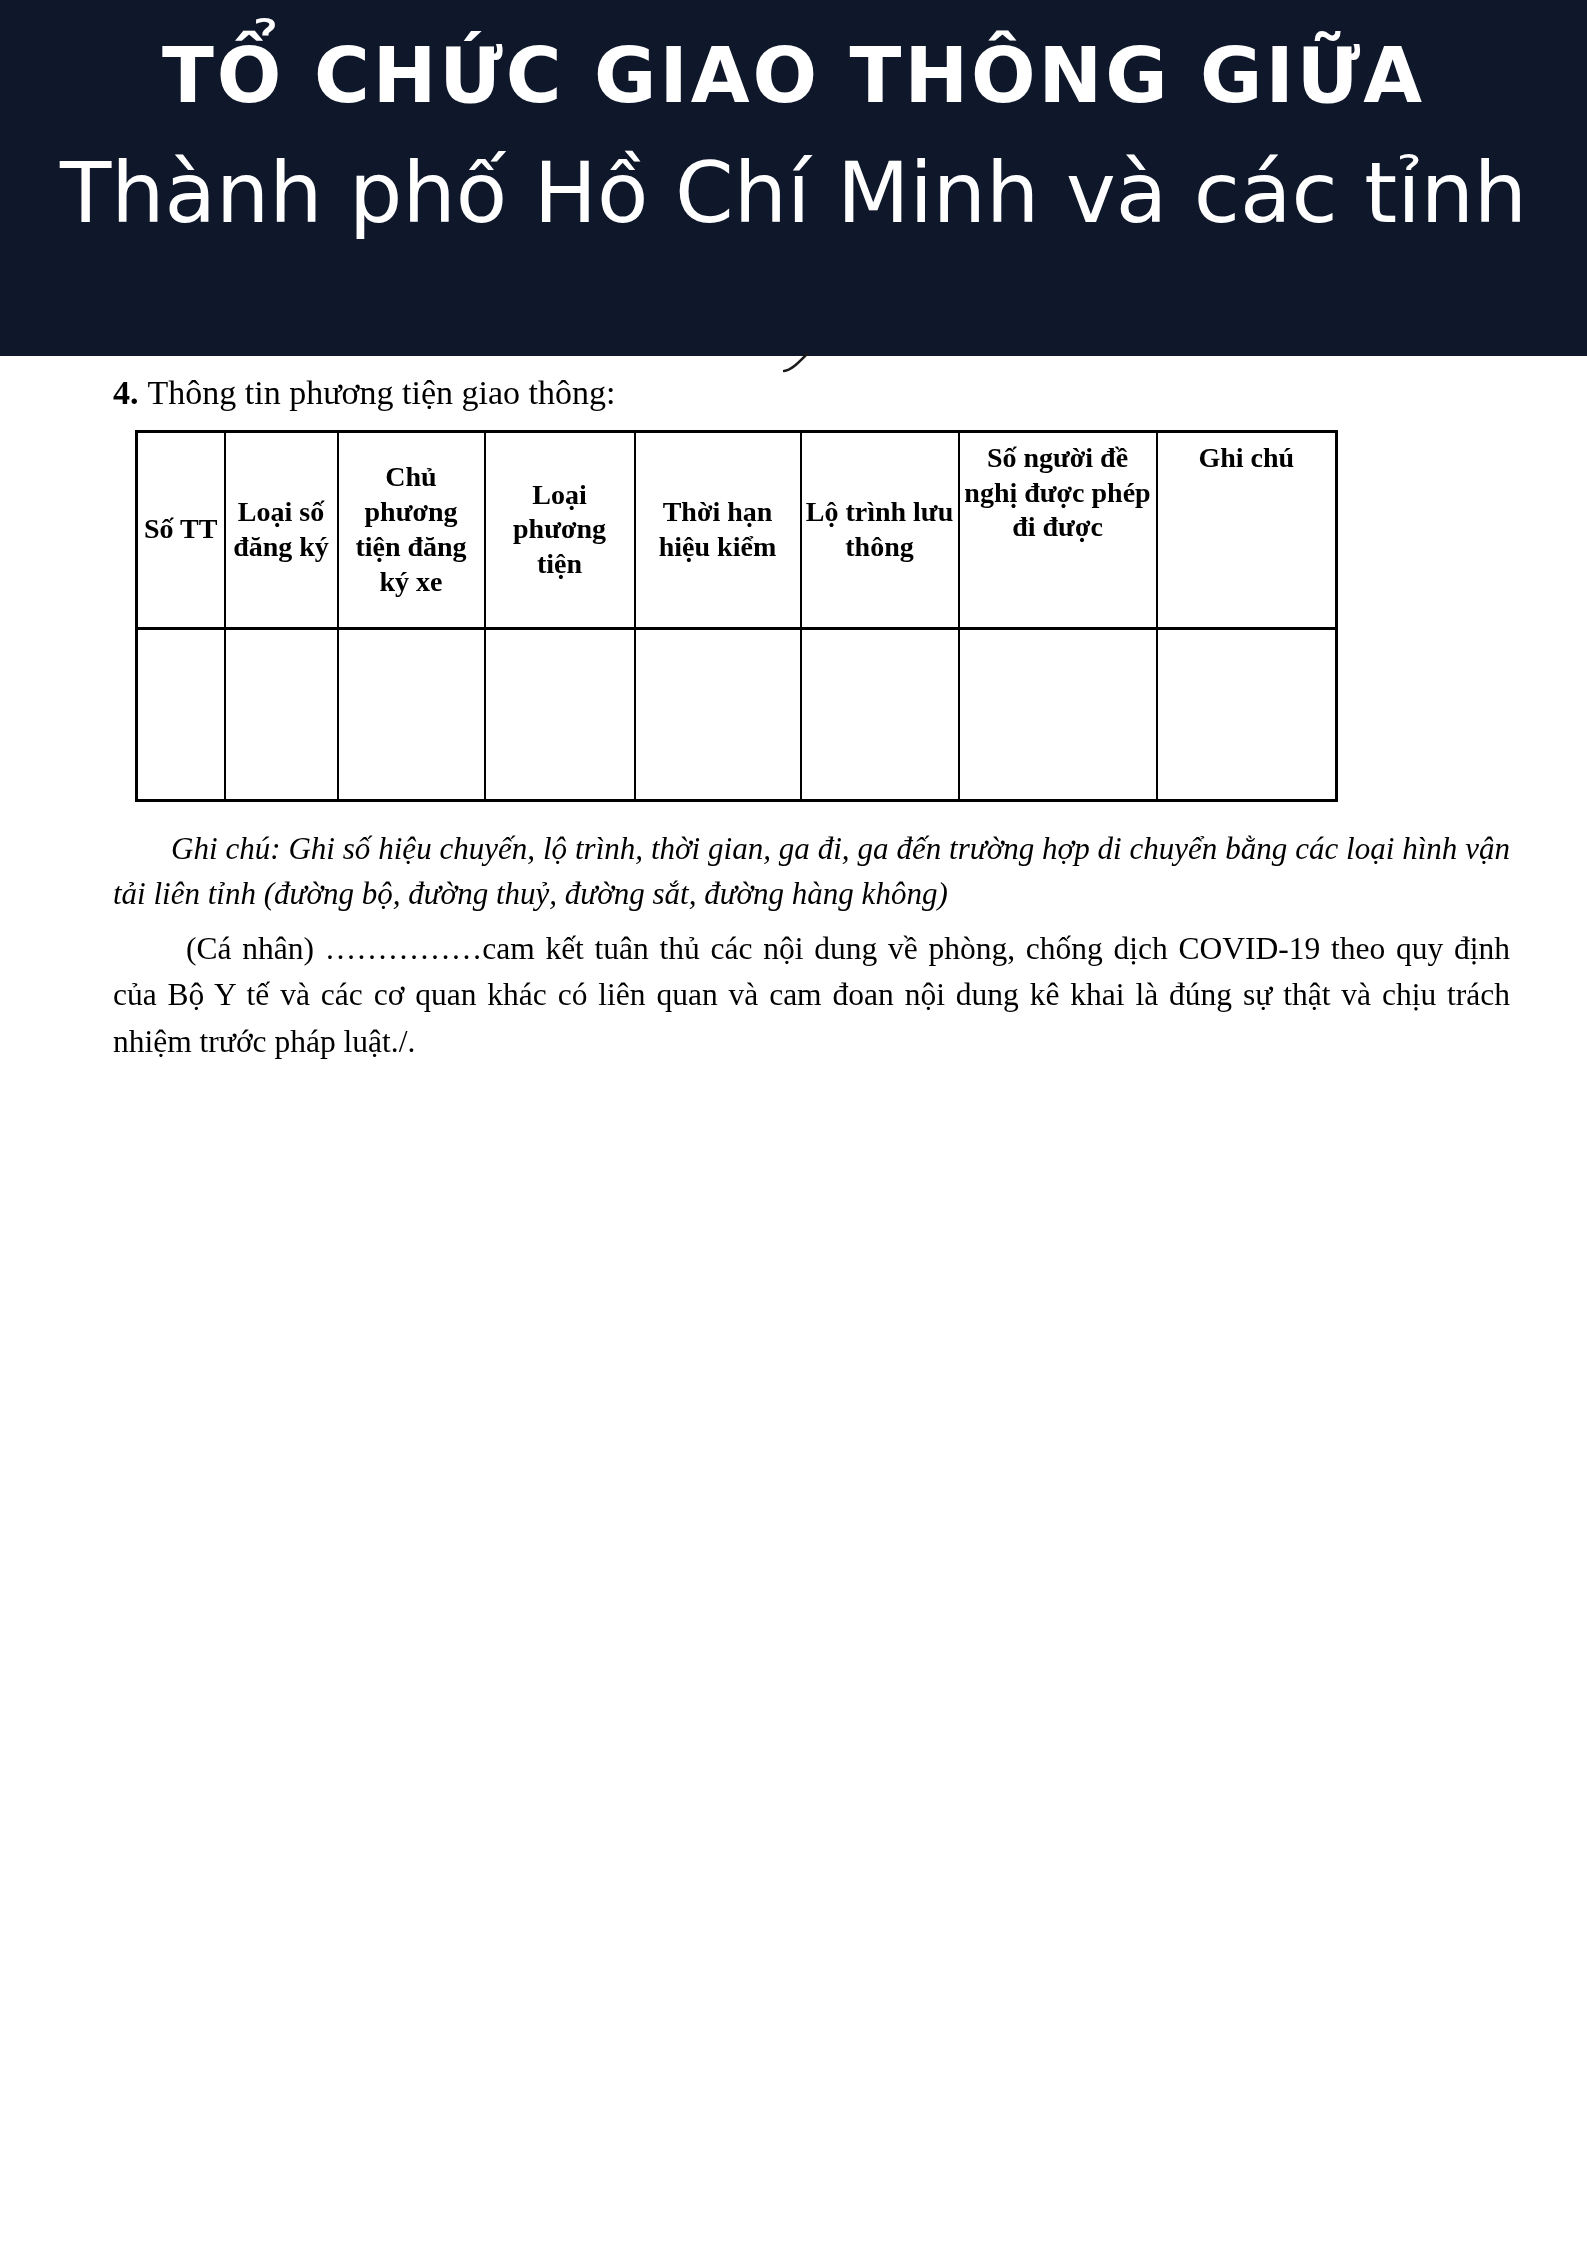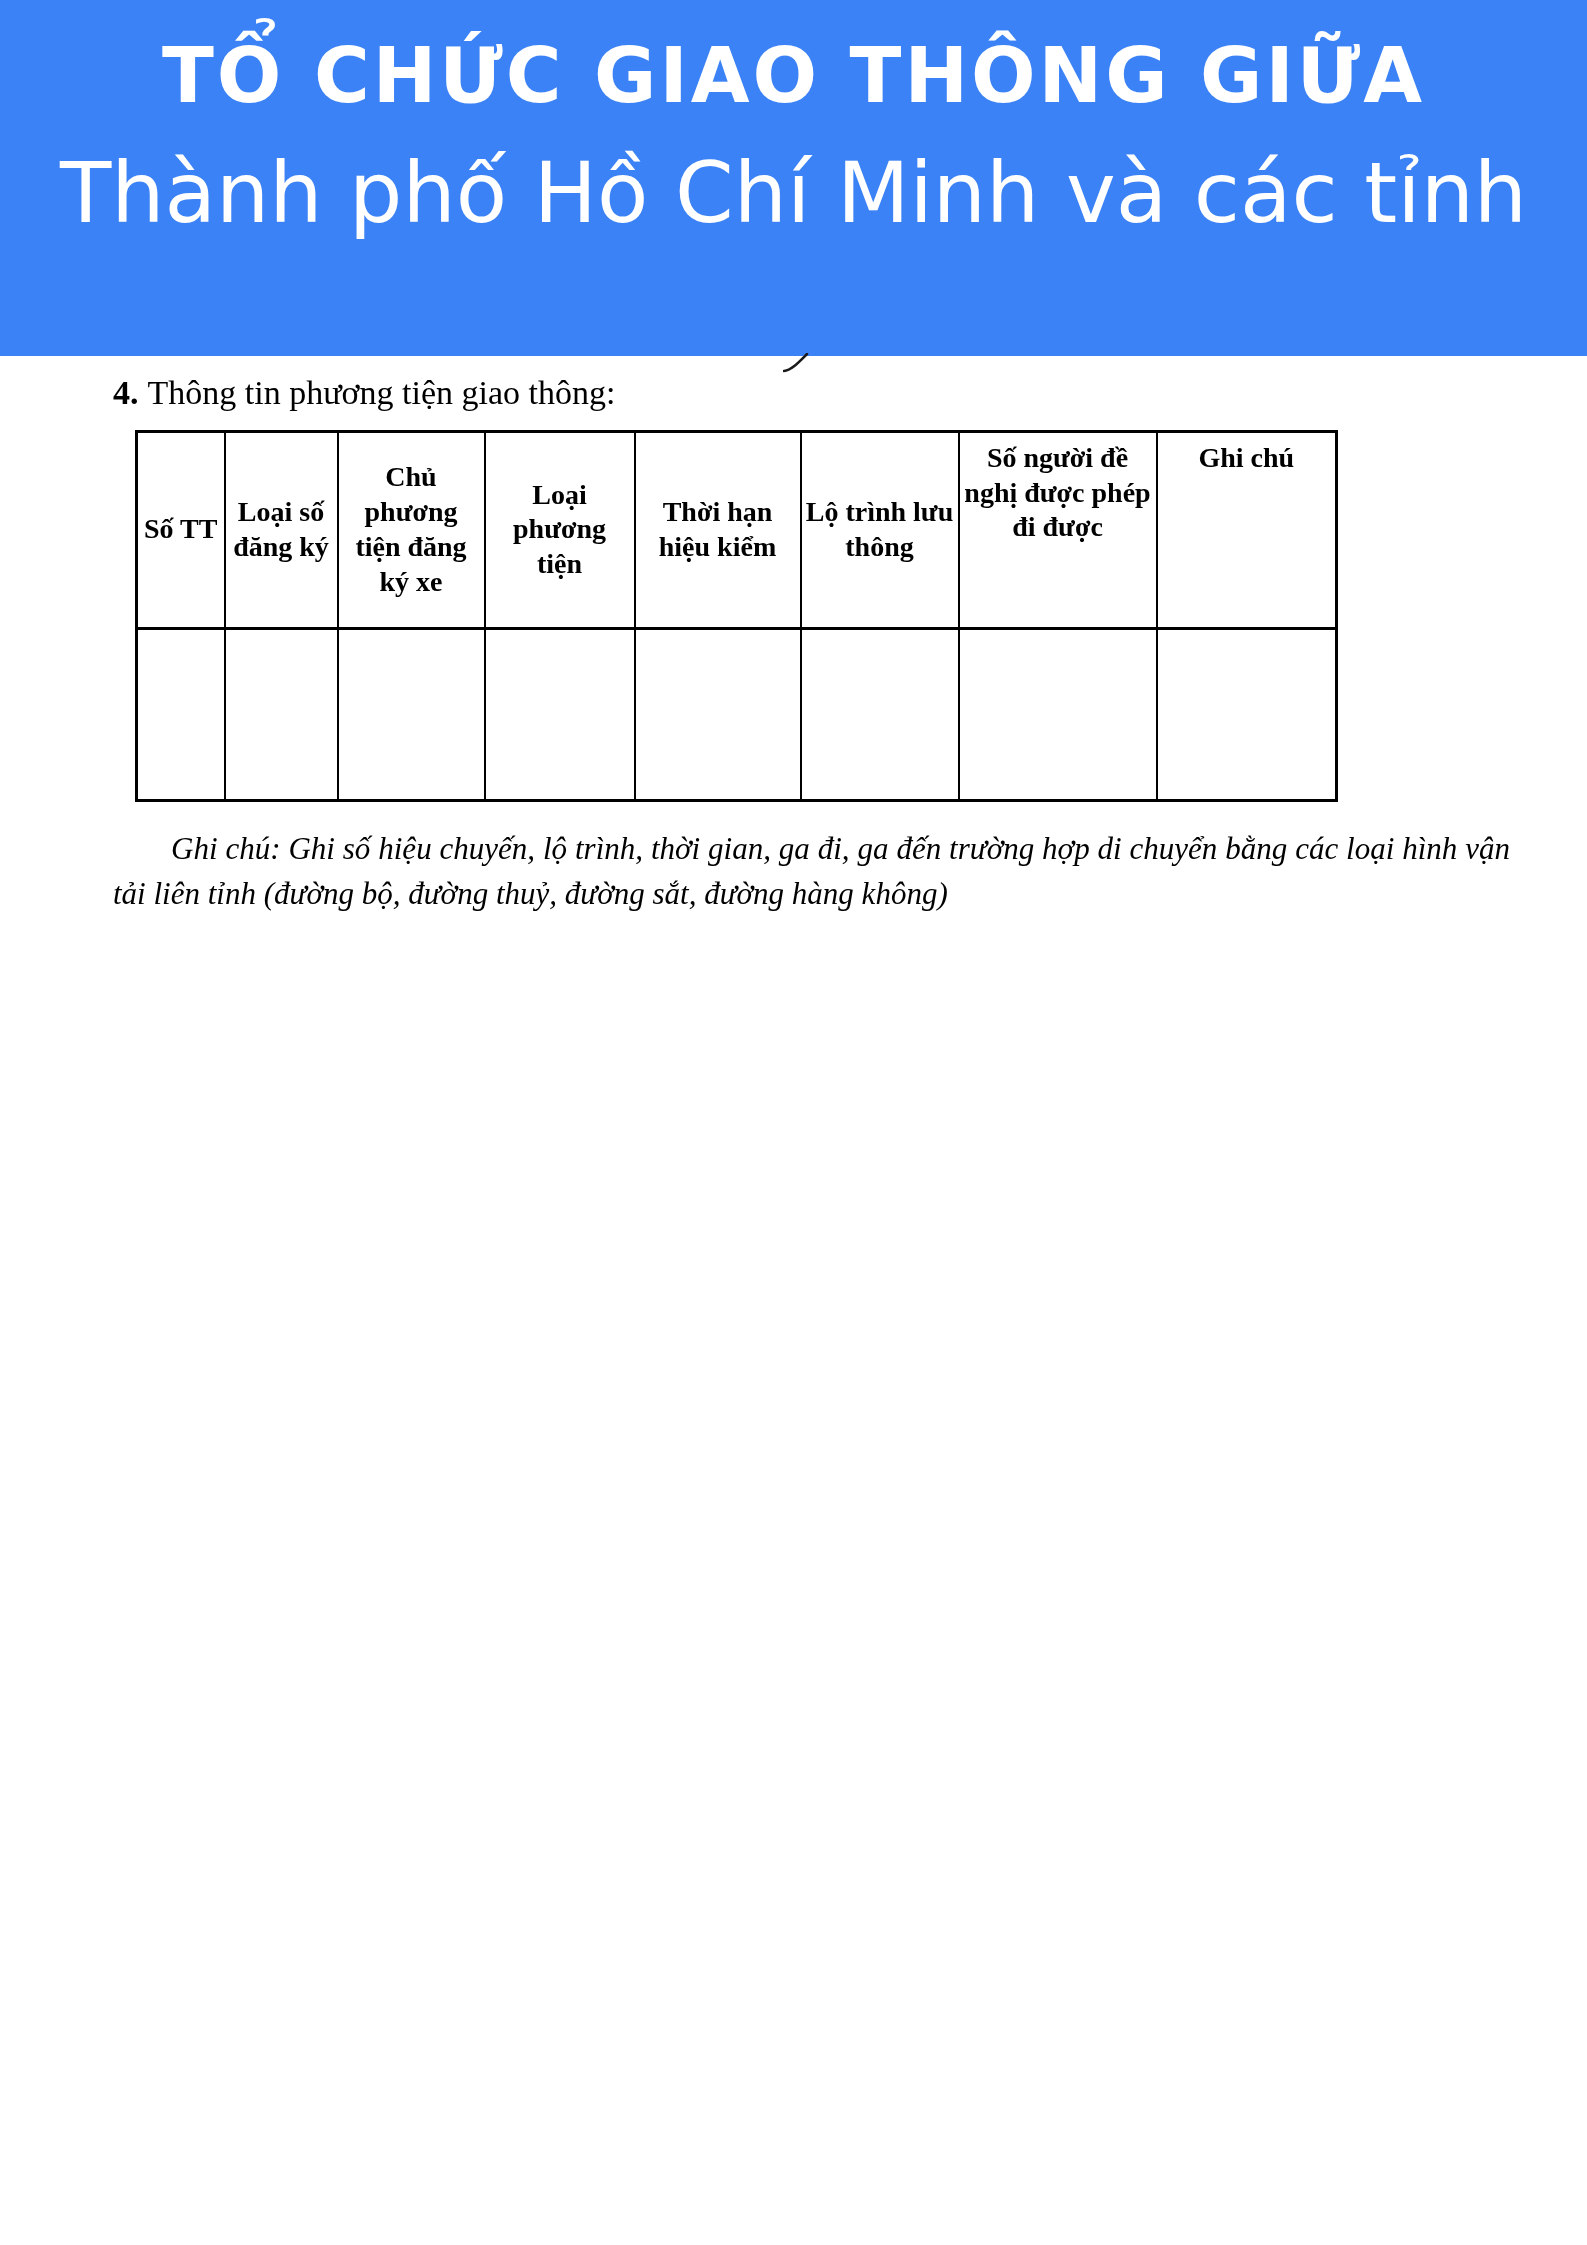--- a/index.html
+++ b/index.html
@@ -10,21 +10,21 @@
     position: relative;
     font-family: "Liberation Serif", serif;
     color: #000000;
     overflow: hidden;
   }
 
   
   .banner {
     width: 1587px;
     height: 356px;
-    background: #3b82f6;
+    background: #0f172a;
     color: #ffffff;
     text-align: center;
     font-family: "DejaVu Sans", sans-serif;
     overflow: hidden;
   }
   .banner-line1 {
     padding-top: 34px;
     font-size: 76px;
     font-weight: bold;
     letter-spacing: 3px;
@@ -164,15 +164,16 @@
         <td></td>
         <td></td>
         <td></td>
         <td></td>
       </tr>
     </tbody>
   </table>
 
   <p class="note">Ghi chú: Ghi số hiệu chuyến, lộ trình, thời gian, ga đi, ga đến trường hợp di chuyển bằng các loại hình vận tải liên tỉnh (đường bộ, đường thuỷ, đường sắt, đường hàng không)</p>
 
+  <p class="commitment">(Cá nhân) ……………cam kết tuân thủ các nội dung về phòng, chống dịch COVID-19 theo quy định của Bộ Y tế và các cơ quan khác có liên quan và cam đoan nội dung kê khai là đúng sự thật và chịu trách nhiệm trước pháp luật./.</p>
 
 
 </div>
 
 </body></html>

